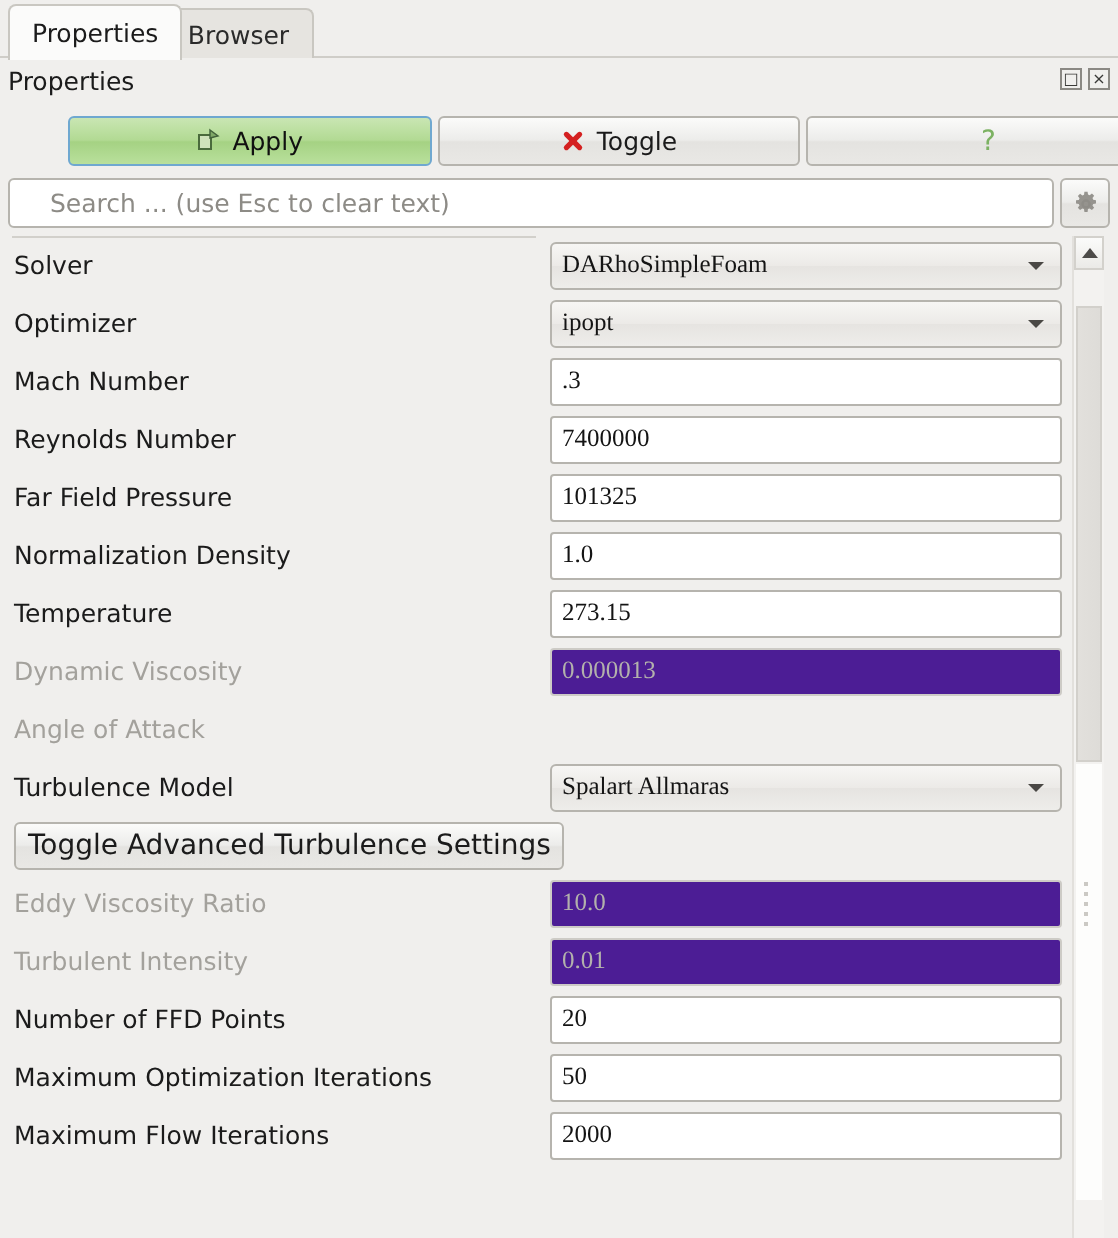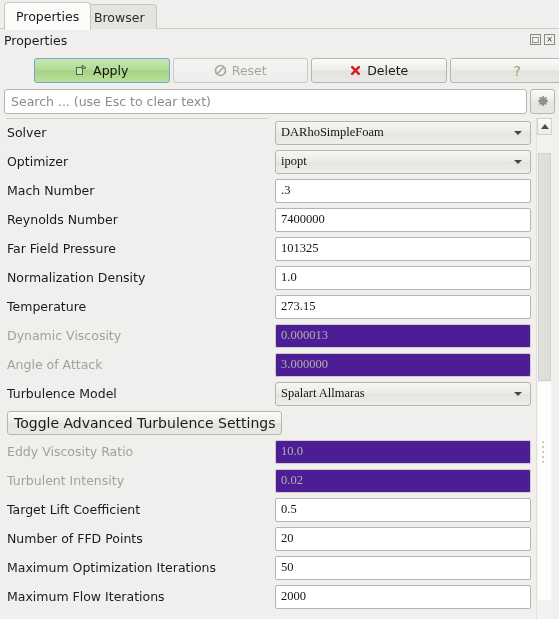--- a/index.html
+++ b/index.html
@@ -142,21 +142,21 @@
   }
   .searchbox {
     flex: 1 1 auto;
     height: 25px;
     box-sizing: border-box;
     border: 1px solid #b6b4ae;
     border-radius: 3px;
     background: #ffffff;
     font-size: 12.5px;
     color: #1b1b1b;
-    padding: 0 6px;
+    padding: 0 20px;
     font-family: "DejaVu Sans", sans-serif;
     outline: none;
   }
   .searchbox::placeholder { color: #8d8b86; opacity: 1; }
   .gearbtn {
     width: 25px; height: 25px;
     box-sizing: border-box;
     border: 1px solid #b6b4ae;
     border-radius: 3px;
     background: linear-gradient(to bottom, #fbfbfa 0%, #ececea 48%, #e4e3e0 52%, #e9e8e5 100%);
@@ -336,40 +336,31 @@
   <div class="tbtn apply">
     <span class="ico">
       <svg width="13" height="13" viewBox="0 0 13 13">
         <rect x="1.5" y="3.5" width="6" height="7" fill="#cfe3bb" stroke="#4a6b3c" stroke-width="1"></rect>
         <path d="M7 1 L11 4 L7 5 Z" fill="#7fa867" stroke="#41613a" stroke-width=".7"></path>
       </svg>
     </span>
     <span>Apply</span>
   </div>
 
-  <div class="tbtn disabled">
-    <span class="ico">
-      <svg width="13" height="13" viewBox="0 0 13 13">
-        <circle cx="6.5" cy="6.5" r="5" fill="none" stroke="#a8a6a1" stroke-width="1.6"></circle>
-        <line x1="3" y1="10" x2="10" y2="3" stroke="#a8a6a1" stroke-width="1.6"></line>
-      </svg>
-    </span>
-    <span>Reset</span>
-  </div>
 
   <div class="tbtn">
     <span class="ico">
       <svg width="13" height="13" viewBox="0 0 13 13">
         <g stroke="#d42020" stroke-width="2.6" stroke-linecap="round">
           <line x1="3.2" y1="3.2" x2="9.8" y2="9.8"></line>
           <line x1="9.8" y1="3.2" x2="3.2" y2="9.8"></line>
         </g>
       </svg>
     </span>
-    <span>Delete</span>
+    <span>Toggle</span>
   </div>
 
   <div class="tbtn help">
     <span>?</span>
   </div>
 </div>
 
 <div class="searchrow">
   <input class="searchbox" type="text" placeholder="Search ... (use Esc to clear text)" style="">
   <div class="gearbtn">
@@ -430,23 +421,20 @@
         </div>
       </div>
       <div class="row">
         <div class="lbl dim">Dynamic Viscosity</div>
         <div class="fld disabled">
           <span>0.000013</span>
         </div>
       </div>
       <div class="row">
         <div class="lbl dim">Angle of Attack</div>
-        <div class="fld disabled">
-          <span>3.000000</span>
-        </div>
       </div>
       <div class="row">
         <div class="lbl">Turbulence Model</div>
         <div class="fld combo">
           <span>Spalart Allmaras</span>
           <span class="caret"></span>
         </div>
       </div>
       <div class="row">
         <div class="togglebtn">
@@ -455,27 +443,21 @@
       </div>
       <div class="row">
         <div class="lbl dim">Eddy Viscosity Ratio</div>
         <div class="fld disabled">
           <span>10.0</span>
         </div>
       </div>
       <div class="row">
         <div class="lbl dim">Turbulent Intensity</div>
         <div class="fld disabled">
-          <span>0.02</span>
-        </div>
-      </div>
-      <div class="row">
-        <div class="lbl">Target Lift Coefficient</div>
-        <div class="fld">
-          <span>0.5</span>
+          <span>0.01</span>
         </div>
       </div>
       <div class="row">
         <div class="lbl">Number of FFD Points</div>
         <div class="fld">
           <span>20</span>
         </div>
       </div>
       <div class="row">
         <div class="lbl">Maximum Optimization Iterations</div>

